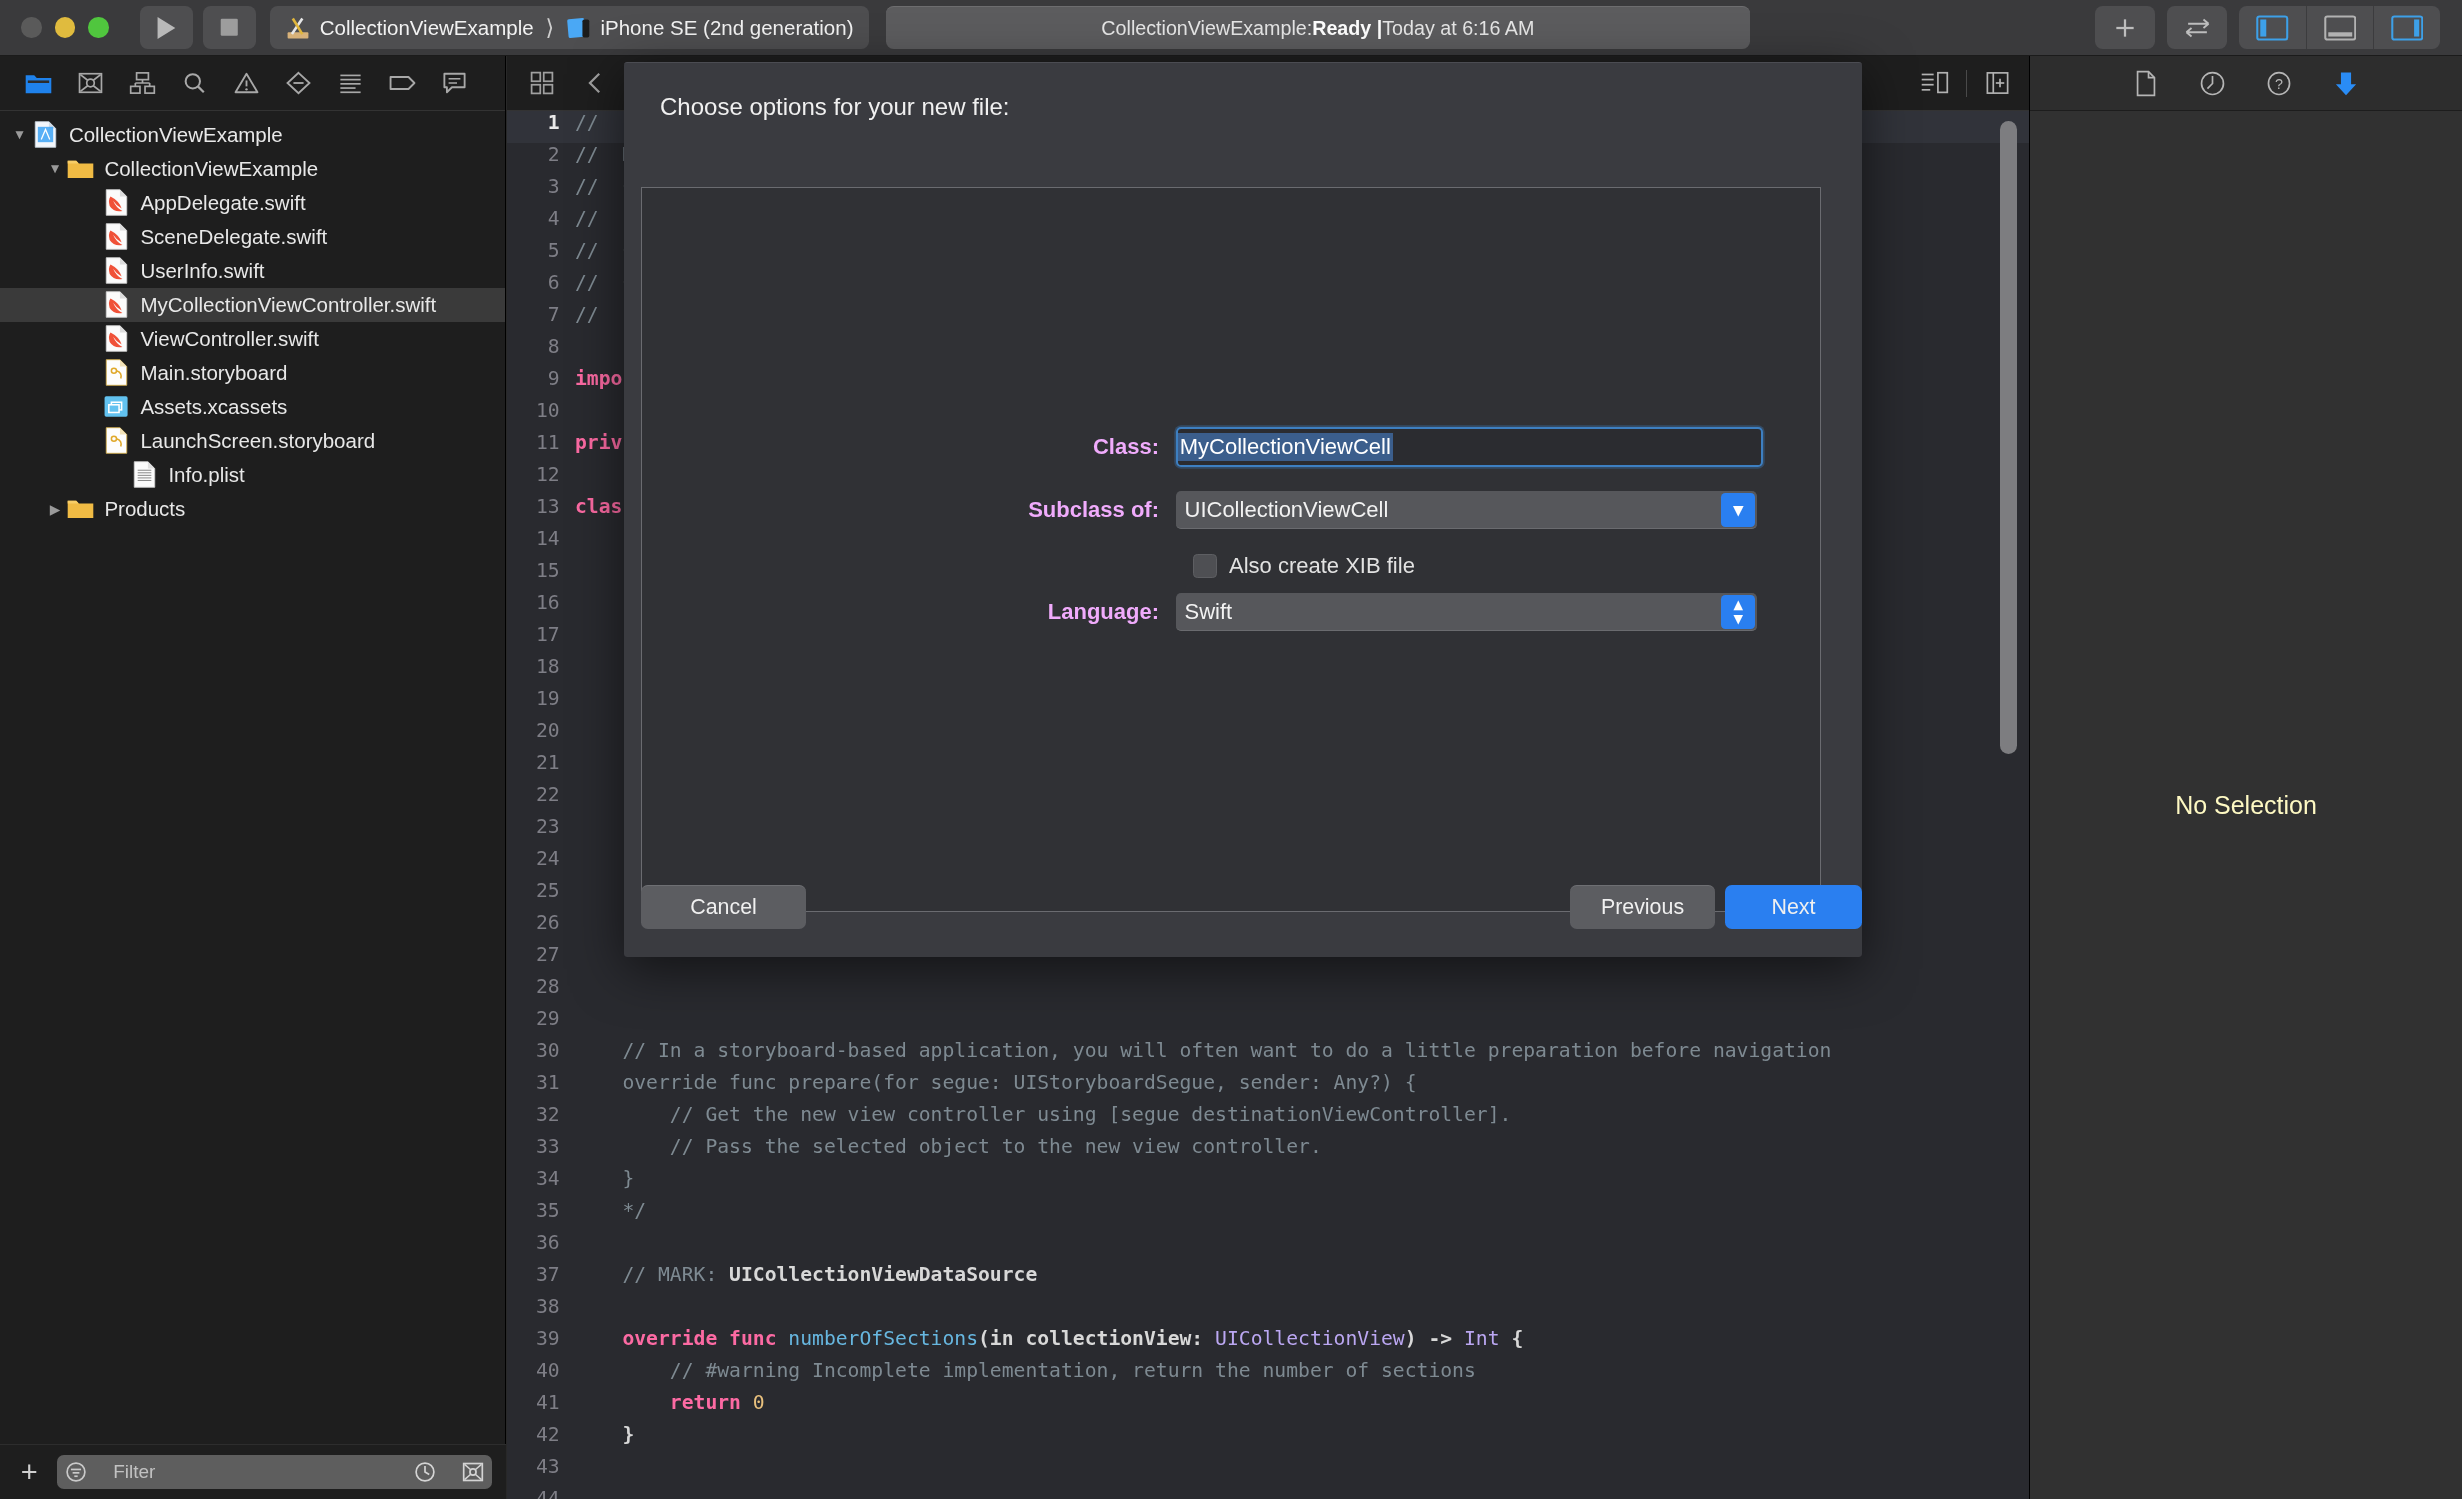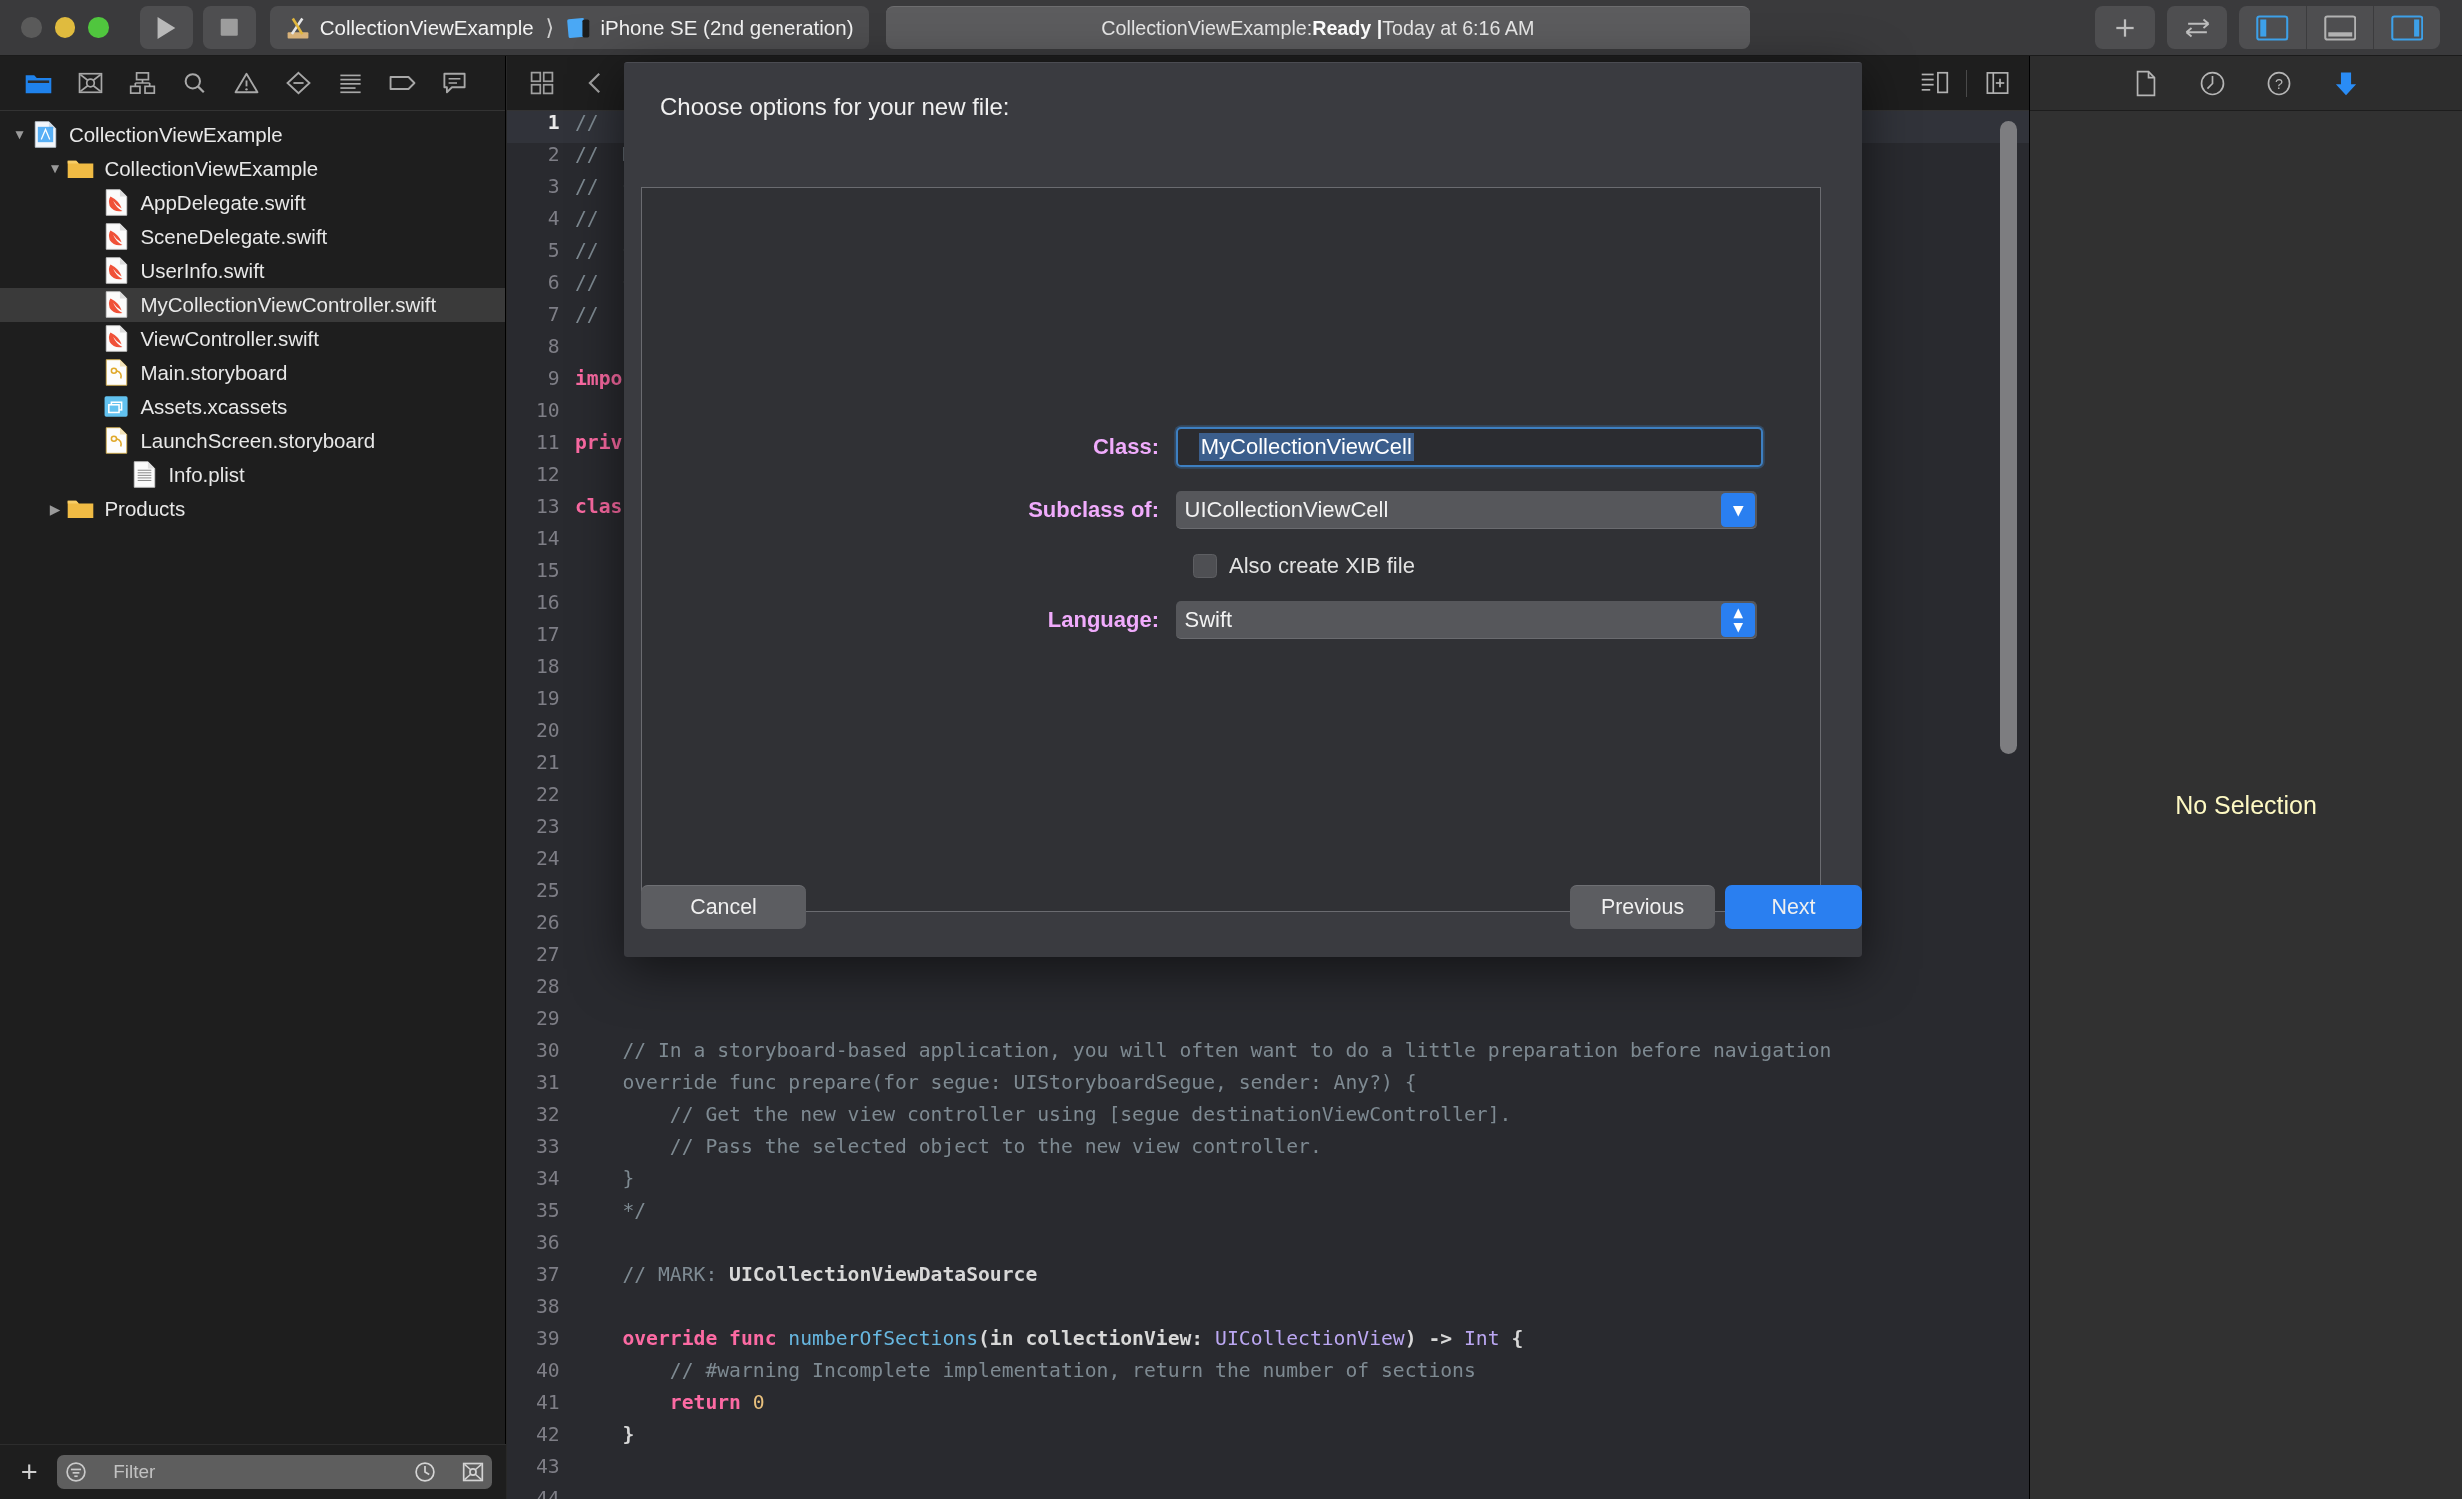--- a/index.html
+++ b/index.html
@@ -148,40 +148,40 @@
   }
   .form { position:absolute; left:0; top:239px; width:100%; }
   .frow { display:flex; align-items:center; margin-bottom:24px; }
   .frow .flabel {
     width:534px; text-align:right; padding-right:17px;
     color:#f0abfc; font-size:22px;font-weight:bold;
   }
   .tf {
     width:587px; height:40px; background:#2b2c30;
     border:2.6px solid #3d7fc1; border-radius:5.1px;
-    display:flex; align-items:center; padding:0 21px;
+    display:flex; align-items:center; padding:0 0;
     box-shadow:0 0 0 1.7px rgba(61,127,193,.35);
   }
   .tf .selval {
     background:#3b5e8c; color:#ffffff; font-size:22px; padding:0.9px 1.7px;
   }
   .popup {
     width:581px; height:38px; background:#56575b; border-radius:5.1px;
     display:flex; align-items:center; padding:0 8.5px;
     color:#f2f2f2; font-size:22px; position:relative;
     border-bottom:0.9px solid #6a6b6f;
   }
   .popup .arrowbox {
     position:absolute; right:1.7px; top:1.7px; width:34px; height:34px;
     background:#2a7ff0; border-radius:4.3px;
     display:flex; align-items:center; justify-content:center;
     color:#fff; font-size:19px; font-weight:bold;
   }
   .popup.stepper .arrowbox { flex-direction:column; line-height:.8; font-size:17px; }
-  .cbrow { display:flex; align-items:center; margin-bottom:22px; }
+  .cbrow { display:flex; align-items:center; margin-bottom:14px; }
   .cb {
     width:24px; height:24px; background:#4e4f53; border-radius:4.3px;
     border:0.9px solid #5d5e62; margin-left:551px; margin-right:12px;
   }
   .cblabel { color:#e2e2e2; font-size:22px; }
 
   .modal-buttons { position:absolute; left:0; bottom:0; width:100%; height:91px; }
   .btn {
     position:absolute; height:44px; border-radius:6.8px;
     display:flex; align-items:center; justify-content:center;

